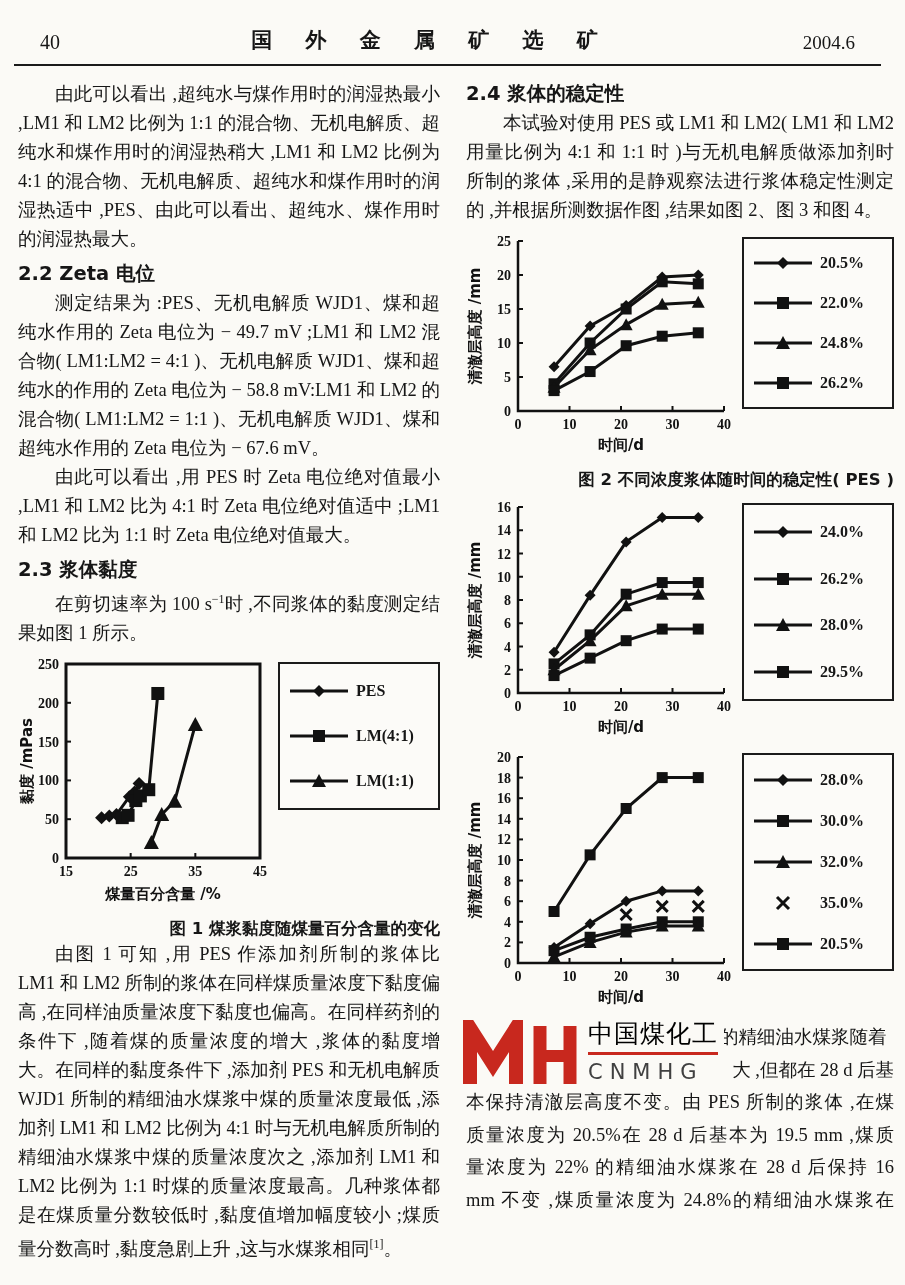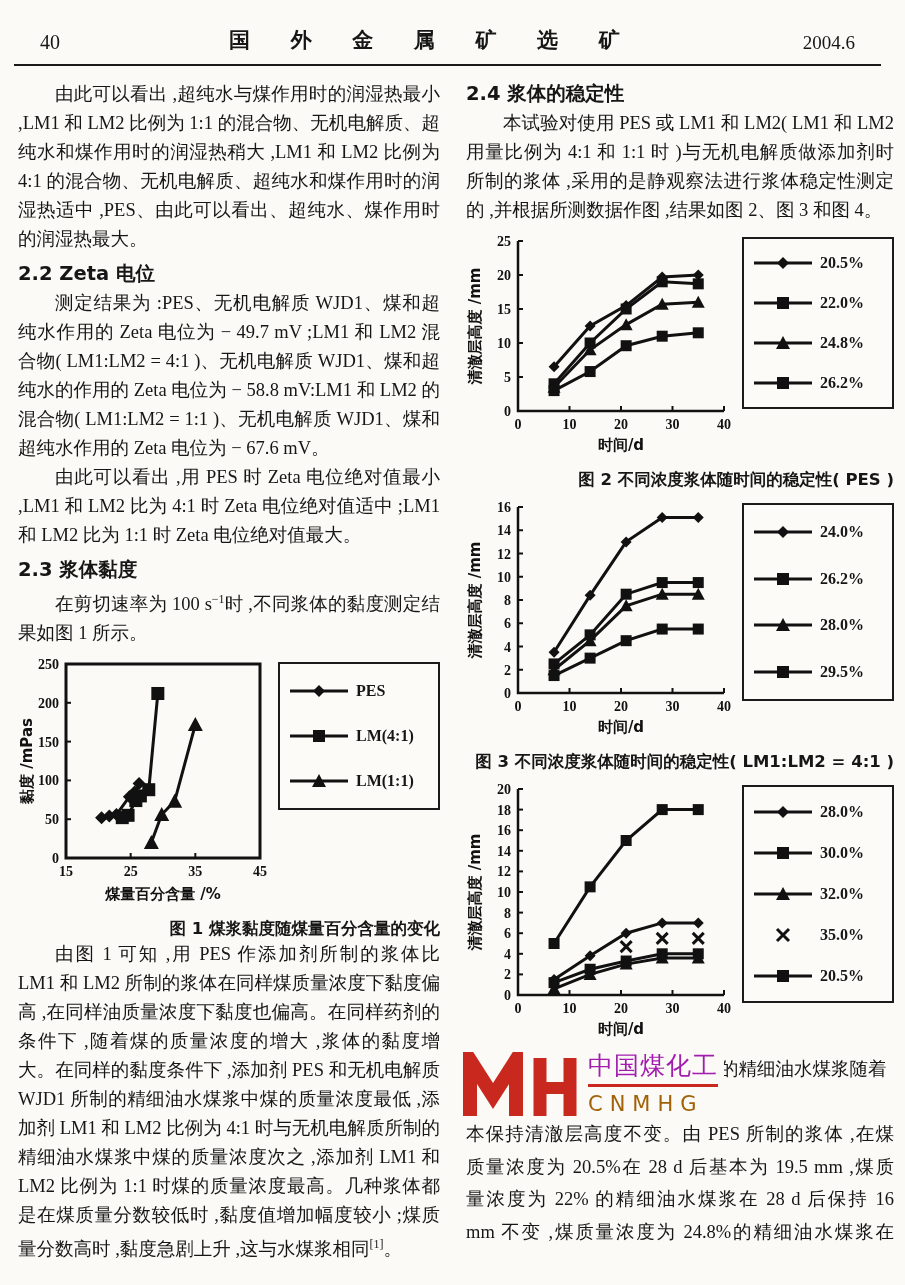--- a/index.html
+++ b/index.html
@@ -7,21 +7,21 @@
     width:905px;height:1285px;overflow:hidden;position:relative;
     background:#fbfaf6;color:#161616;
     font-family:"Liberation Serif","DejaVu Serif",serif;
   }
   .page{width:905px;height:1285px;box-sizing:border-box;padding:26px 24px 0 14px;}
   
   .hdr{display:flex;align-items:flex-end;justify-content:space-between;
        padding:0 26px 10px 26px;border-bottom:2.5px solid #1a1a1a;}
   .hdr .pno{font-size:20px;}
   .hdr .jtitle{font-size:21px;font-weight:700;letter-spacing:14px;
-       font-family:Liberation Mono, monospace;}
+       font-family:Liberation Serif, serif;}
   .hdr .issue{font-size:19px;}
   
   .cols{display:flex;gap:26px;padding:14px 4px 0 4px;}
   .col{width:428px;}
   p.body{font-size:18.5px;line-height:29px;text-align:justify;margin:0;}
   p.ind{text-indent:2em;}
   .h2{font-size:19.5px;font-weight:700;margin:6px 0 2px 0;
       font-family:"DejaVu Sans","Liberation Sans",sans-serif;}
   sup{font-size:12px;}
   
@@ -315,21 +315,20 @@
             </div>
             <div class="legend-item">
       <svg width="62" height="16" viewBox="0 0 62 16">
                 <line x1="2" y1="8" x2="60" y2="8" stroke="#111" stroke-width="3"></line>
                 <rect x="25" y="2" width="12" height="12" fill="#111"></rect>
               </svg>
       <span class="lab">29.5%</span>
             </div>
           </div>
       </div>
-      <div class="figcap">图 3  不同浓度浆体随时间的稳定性( LM1:LM2 = 4:1 )</div>
 
       <div class="figure">
         <div><svg width="268" height="258" viewBox="0 0 268 258">
               <path d="M 52 8 L 52 214 L 258 214" fill="none" stroke="#111" stroke-width="2.5"></path>
               <line x1="52" y1="214" x2="52" y2="209" stroke="#111" stroke-width="2"></line>
               <text x="52" y="232" class="tick" text-anchor="middle">0</text>
               <line x1="103.5" y1="214" x2="103.5" y2="209" stroke="#111" stroke-width="2"></line>
               <text x="103.5" y="232" class="tick" text-anchor="middle">10</text>
               <line x1="155" y1="214" x2="155" y2="209" stroke="#111" stroke-width="2"></line>
               <text x="155" y="232" class="tick" text-anchor="middle">20</text>
@@ -429,27 +428,28 @@
 
       <div class="wm-par">
         <div class="watermark">
           <svg width="118" height="66" viewBox="0 0 118 66">
             <polyline points="8,64 8,8 31,44 54,8 54,64" fill="none" stroke="#c8281e" stroke-width="14"></polyline>
             <line x1="78" y1="6" x2="78" y2="64" stroke="#c8281e" stroke-width="13"></line>
             <line x1="108" y1="6" x2="108" y2="64" stroke="#c8281e" stroke-width="13"></line>
             <line x1="72" y1="36" x2="114" y2="36" stroke="#c8281e" stroke-width="12"></line>
           </svg>
           <div class="wm-txt">
-            <span class="wm-cn" id="wm-cn" style="color: #a21caf; border-color: rgb(200, 40, 30);">中国煤化工</span>
-            <span class="wm-en" id="wm-en" style="color: #a16207;">CNMHG</span>
+            <span class="wm-cn" id="wm-cn" style="color: #000000; border-color: rgb(200, 40, 30);">中国煤化工</span>
+            <span class="wm-en" id="wm-en" style="color: #404040;">CNMHG</span>
           </div>
         </div>
         <div class="ln" style="padding-left:254px;">的精细油水煤浆随着</div>
         <div class="ln ln-split">
           <span>时间</span>
+          <span>大 ,但都在 28 d 后基</span>
         </div>
         <div class="ln ln-just">本保持清澈层高度不变。由 PES 所制的浆体 ,在煤</div>
         <div class="ln ln-just">质量浓度为 20.5%在 28 d 后基本为 19.5 mm ,煤质</div>
         <div class="ln ln-just">量浓度为 22% 的精细油水煤浆在 28 d 后保持 16</div>
         <div class="ln ln-just">mm 不变 ,煤质量浓度为 24.8%的精细油水煤浆在</div>
       </div>
     </div>
   </div>
 </div>
 

